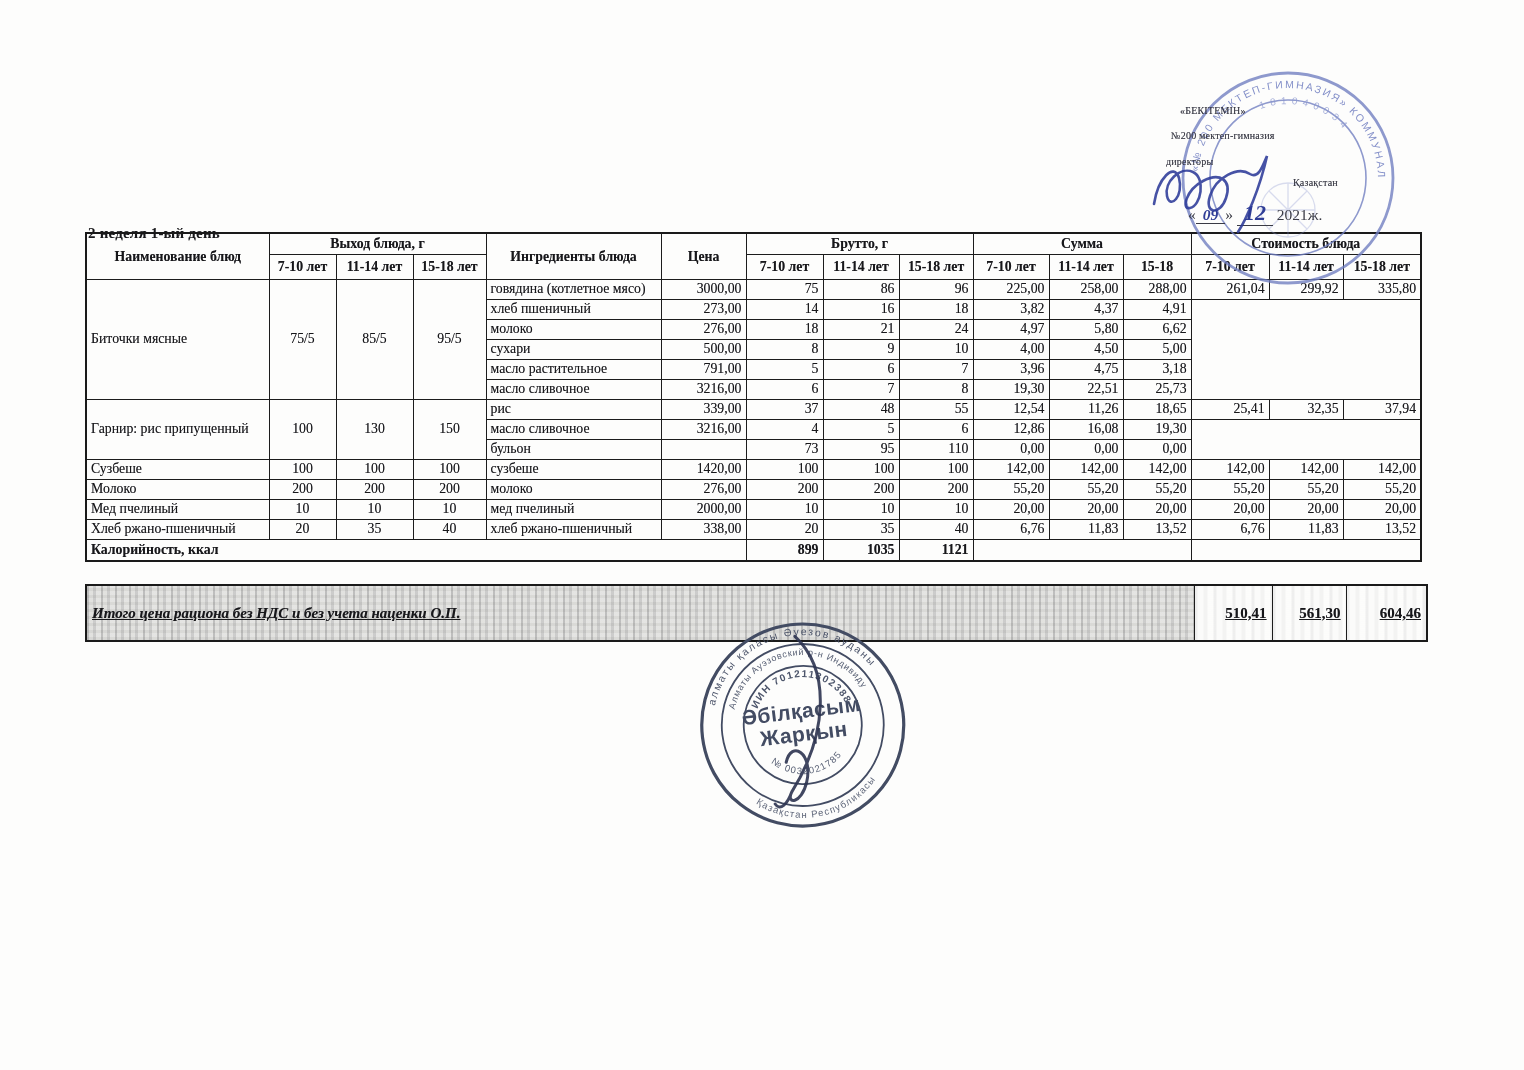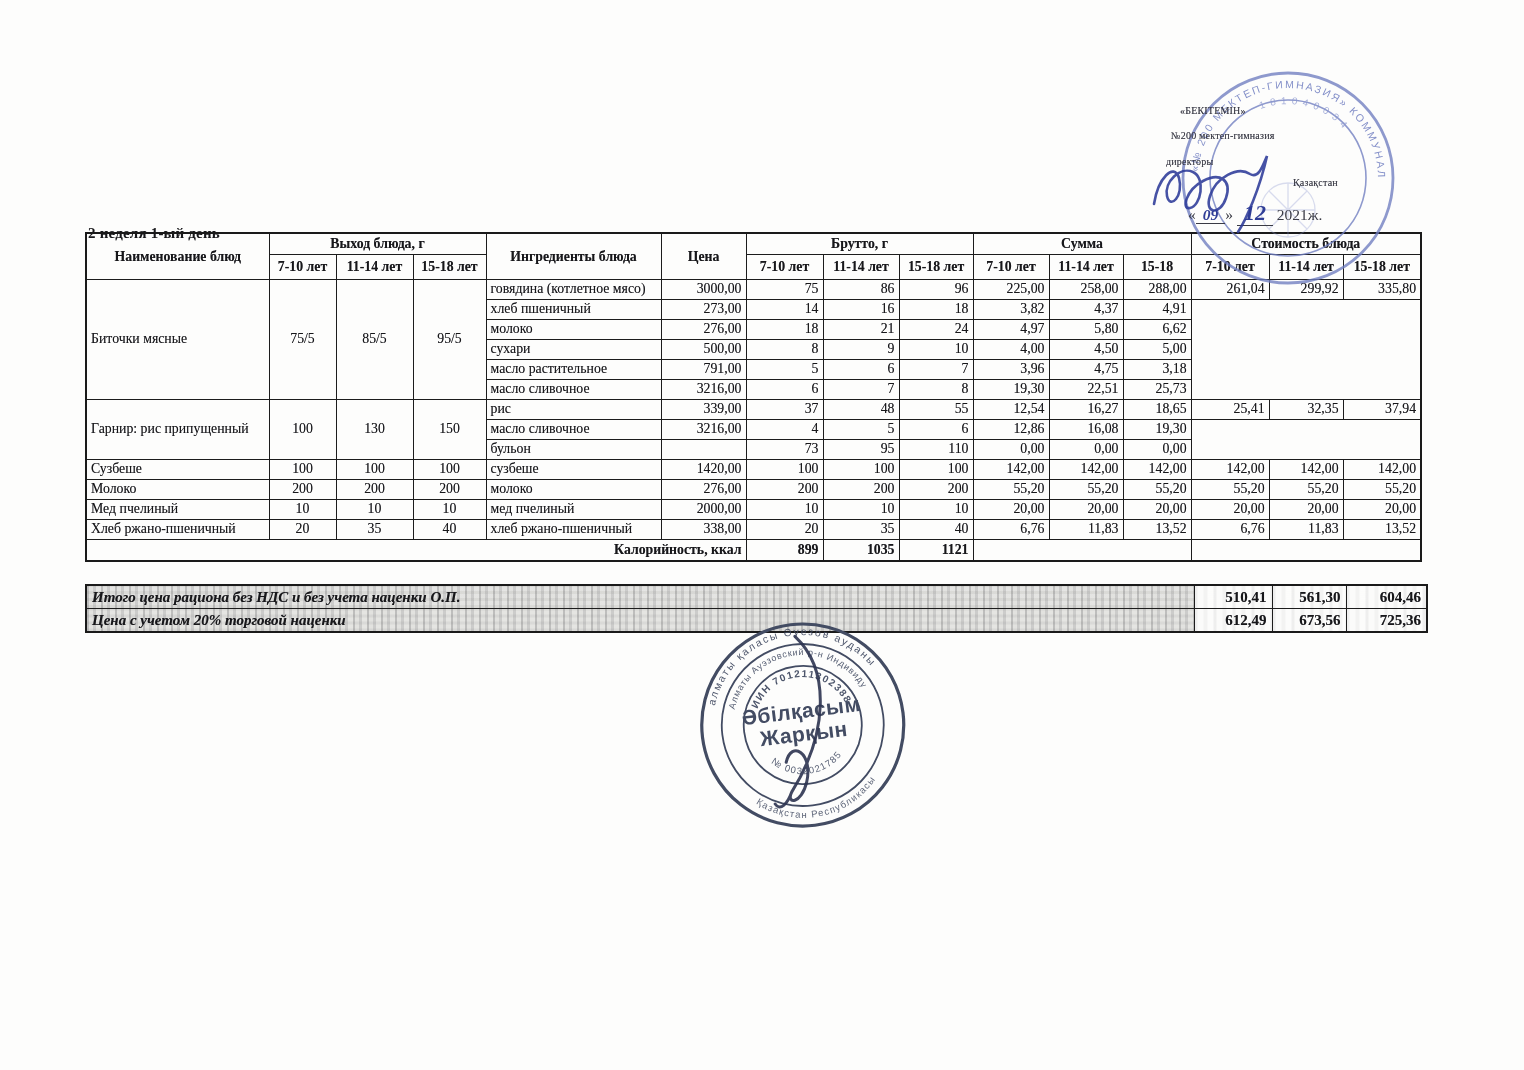--- a/index.html
+++ b/index.html
@@ -10,26 +10,26 @@
   .week-title{left:88px;top:208px;font-size:15px;font-weight:bold;letter-spacing:.2px;margin-top:17px;}
   
   table{border-collapse:collapse;table-layout:fixed;}
   .menu{left:85px;top:232px;width:1337px;border:2.4px solid #1a1a1a;}
   .menu td,.menu th{border:1.5px solid #1c1c1c;padding:0 4px;font-size:13.8px;
       line-height:1.12;white-space:nowrap;overflow:hidden;vertical-align:middle;
       text-shadow:0 0 .4px rgba(20,20,30,.45);}
   .menu th{font-weight:bold;text-align:center;}
   .hrow1{height:21px;} .hrow2{height:25px;}
   .drow{height:20px;} .crow{height:22px;}
-  .l{text-align:left;margin-left:44px;} .n{text-align:right;} .c{text-align:center;} .b{font-weight:bold;text-align:right;}
+  .l{text-align:left;margin-left:44px;} .n{text-align:right;} .c{text-align:center;} .b{font-weight:bold;}
   .topcell{vertical-align:top;padding-top:1px;}
   
   .sumtab{left:85px;top:584px;width:1341px;border:2.4px solid #1a1a1a;}
-  .sumtab td{border:1.6px solid #1c1c1c;height:22px;font-size:15px;padding:0 5px;
-      white-space:nowrap;overflow:hidden;text-shadow:0 0 .4px rgba(20,20,30,.45);}
+  .sumtab td{border:1.6px solid #1c1c1c;height:22px;font-size:15px;padding:16px 5px;
+      white-space:nowrap;overflow:hidden;text-shadow:0 0 .4px rgba(20,20,30,.45);text-decoration:underline;}
   .slabel{font-weight:bold;font-style:italic;
       background-color:#e8e8e5;
       background-image:repeating-linear-gradient(90deg,rgba(110,110,112,.34) 0 2px,
         rgba(200,200,198,.20) 2px 6px,rgba(140,140,142,.30) 6px 9px,
         rgba(215,215,212,.18) 9px 14px),
         repeating-linear-gradient(0deg,rgba(120,120,120,.12) 0 3px,rgba(230,230,228,.10) 3px 7px);}
   .sval{font-weight:bold;text-align:right;font-size:15.5px;
       background-image:repeating-linear-gradient(90deg,rgba(150,150,152,.14) 0 3px,
         rgba(235,235,233,.10) 3px 9px,rgba(170,170,172,.12) 9px 13px,
         rgba(245,245,243,.08) 13px 19px);}
@@ -160,21 +160,21 @@
     <td rowspan="3" class="l topcell">Гарнир: рис припущенный</td>
     <td rowspan="3" class="c topcell">100</td>
     <td rowspan="3" class="c topcell">130</td>
     <td rowspan="3" class="c topcell">150</td>
     <td class="l">рис</td>
     <td class="n">339,00</td>
     <td class="n">37</td>
     <td class="n">48</td>
     <td class="n">55</td>
     <td class="n">12,54</td>
-    <td class="n">16,27</td>
+    <td class="n">11,26</td>
     <td class="n">18,65</td>
     <td class="n">25,41</td>
     <td class="n">32,35</td>
     <td class="n">37,94</td>
   </tr>
   <tr class="drow">
     <td class="l">масло сливочное</td>
     <td class="n">3216,00</td>
     <td class="n">4</td>
     <td class="n">5</td>
@@ -281,26 +281,20 @@
       <col style="width:78px">
       <col style="width:74px">
       <col style="width:81px">
     </colgroup>
   <tbody>
       <tr>
     <td class="slabel">Итого цена рациона без НДС и без учета наценки О.П.</td>
     <td class="sval">510,41</td>
     <td class="sval">561,30</td>
     <td class="sval">604,46</td>
-  </tr>
-  <tr>
-    <td class="slabel">Цена с учетом 20% торговой наценки</td>
-    <td class="sval">612,49</td>
-    <td class="sval">673,56</td>
-    <td class="sval">725,36</td>
   </tr>
 </tbody>
   </table>
 
 <svg class="abs" style="left:1150px;top:60px;" width="272" height="240" viewBox="0 0 272 240">
   <g fill="none" opacity="0.78" stroke="#6f7dc0">
     <circle cx="138" cy="118" r="105" stroke-width="2.8"></circle>
     <circle cx="138" cy="118" r="78" stroke-width="1.6"></circle>
   </g>
   <g opacity="0.32" fill="none" stroke="#8b97cf" stroke-width="1.3">

